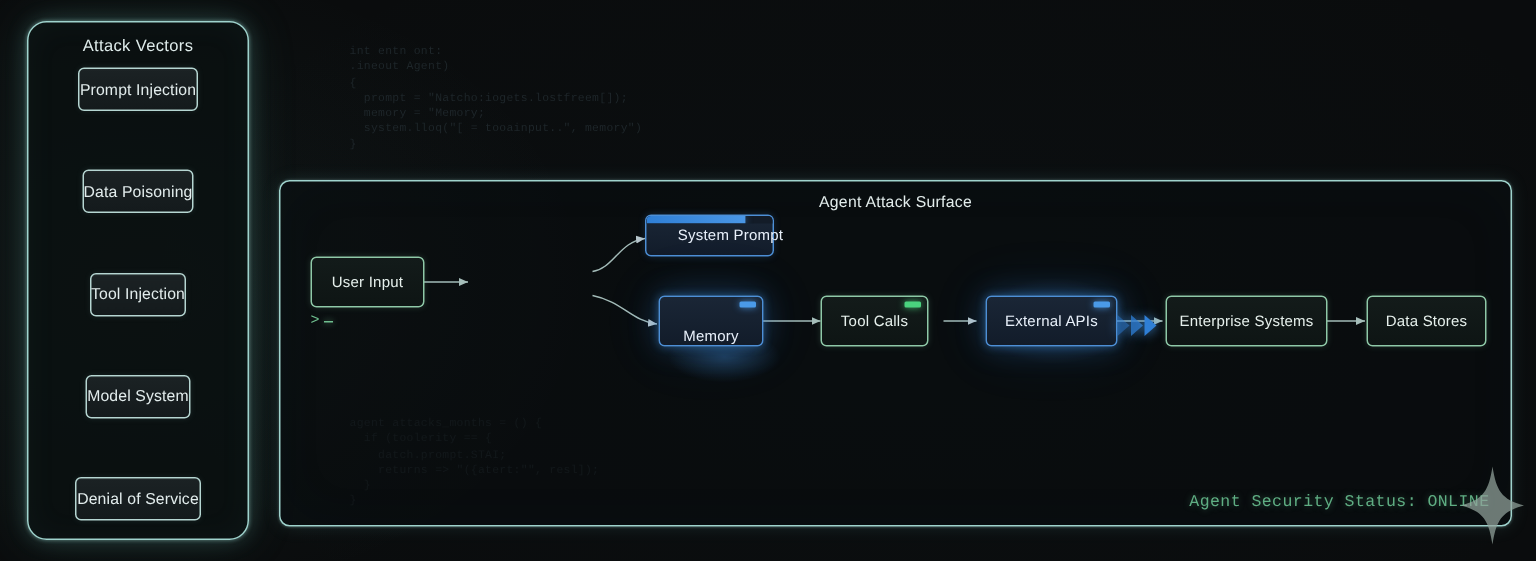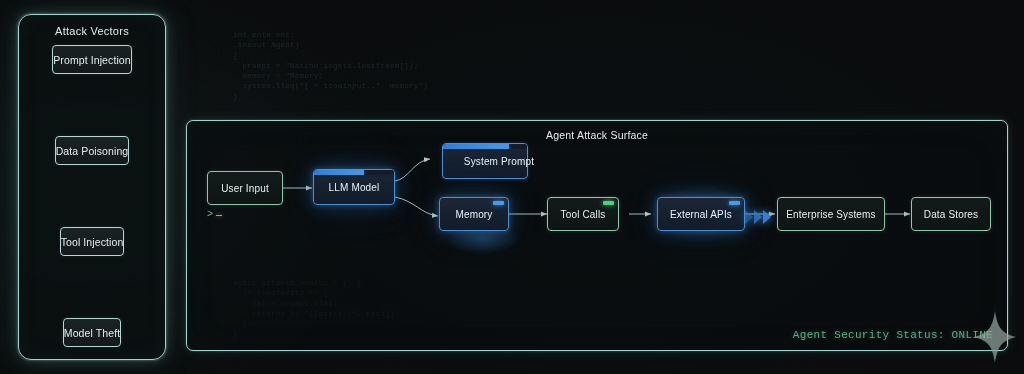--- a/index.html
+++ b/index.html
@@ -297,21 +297,24 @@
       <div class="vector-item">
         <span>Prompt Injection</span>
       </div>
       <div class="vector-item">
         <span>Data Poisoning</span>
       </div>
       <div class="vector-item">
         <span>Tool Injection</span>
       </div>
       <div class="vector-item">
-        <span>Model Theft</span>
+        <span>Model System</span>
+      </div>
+      <div class="vector-item">
+        <span>Denial of Service</span>
       </div>
     </div>
   </aside>
 
   <main id="main-stage">
 
     <div class="code-block" id="code-top">int entn ont:
 .ineout Agent)
 {
   prompt = "Natcho:iogets.lostfreem[]);
@@ -364,37 +367,31 @@
       <div id="chevrons">
         <span class="chev"></span>
         <span class="chev"></span>
         <span class="chev"></span>
       </div>
 
       <div class="node green" style="left:20px; top:50px; width:76px; height:34px;">
         <span class="node-label">User Input</span>
       </div>
 
-      <div class="node blue glow" style="left:126px; top:48px; width:82px; height:36px;">
-        <div class="strip">
-          <div class="strip-fill" style="width:62%;"></div>
-        </div>
-        <span class="node-label">LLM Model</span>
-      </div>
-
-      <div class="node blue" style="left:255px; top:22px; width:86px; height:36px;padding-left:28px;">
+
+      <div class="node blue" style="left:243px; top:22px; width:86px; height:28px;padding-left:28px;">
         <div class="strip">
           <div class="strip-fill" style="width:78%;"></div>
         </div>
         <span class="node-label">System Prompt</span>
       </div>
 
       <div class="halo" style="left:258px; top:100px; width:76px; height:34px;
            background: radial-gradient(ellipse at center, rgba(70,150,230,0.30), rgba(70,150,230,0) 70%);"></div>
-      <div class="node blue glow" style="left:252px; top:76px; width:70px; height:34px;">
+      <div class="node blue glow" style="left:252px; top:76px; width:70px; height:34px;align-items:flex-end;">
         <span class="tab blue"></span>
         <span class="node-label">Memory</span>
       </div>
 
       <div class="node green" style="left:360px; top:76px; width:72px; height:34px;">
         <span class="tab green"></span>
         <span class="node-label">Tool Calls</span>
       </div>
 
       <div class="halo" style="left:468px; top:64px; width:96px; height:58px;

